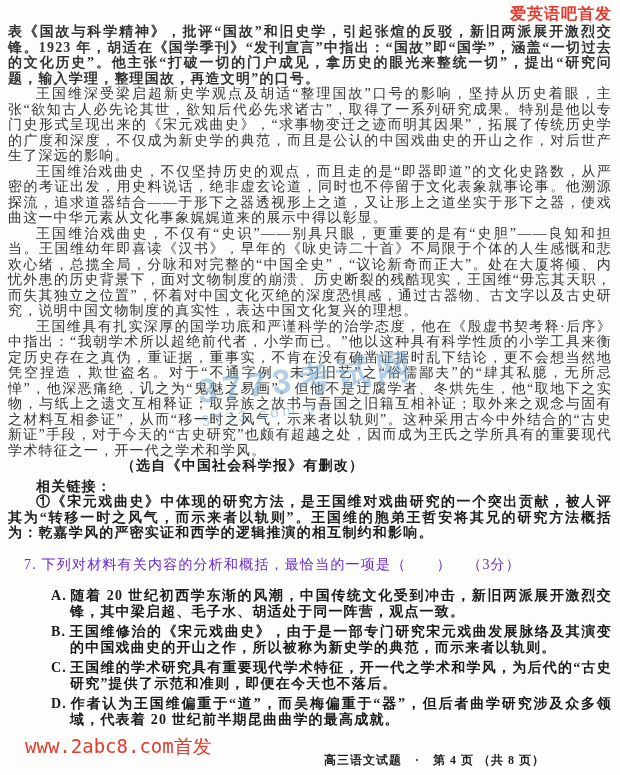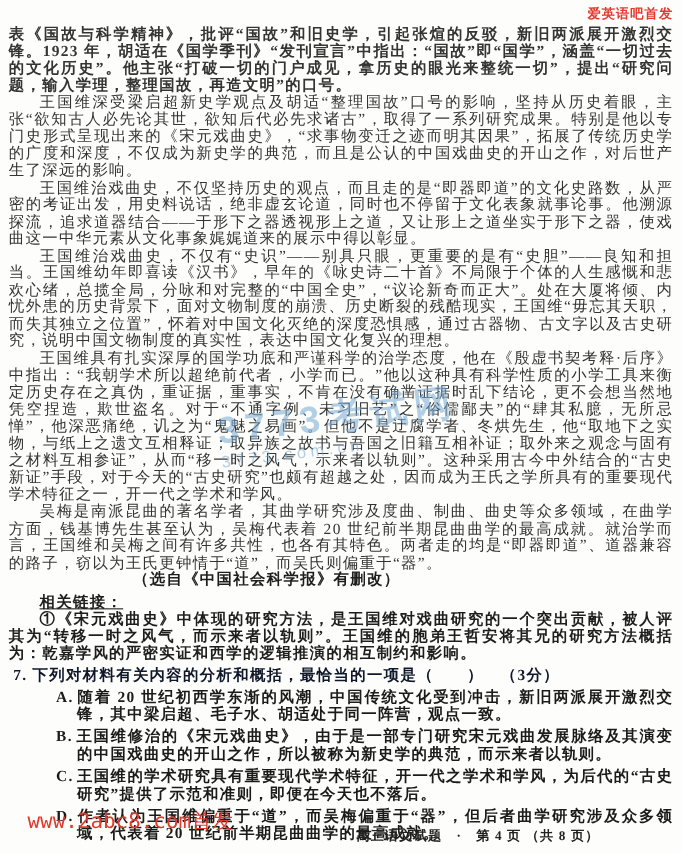--- a/index.html
+++ b/index.html
@@ -5,39 +5,39 @@
   html, body { margin: 0; padding: 0; }
   body {
     width: 620px; height: 775px;
     position: relative;
     background: #fdfdfb;
     overflow: hidden;
     font-family: "Liberation Serif", "DejaVu Serif", serif;
   }
   .promo-top {
     position: absolute; top: 4px; right: 8px;
-    color: #e23a2e; font-size: 12px; font-weight: bold;
+    color: #e23a2e; font-size: 16px; font-weight: bold;
     font-family: "Liberation Sans", sans-serif;
     letter-spacing: 1px;
   }
   .content {
     position: absolute; top: 24px; left: 8px; width: 604px;
     color: #343434;
     font-size: 14px; line-height: 15.5px; letter-spacing: 1.2px;
     text-align: justify;
   }
   .para { margin: 0; text-indent: 2em; }
   .para.first { text-indent: 0; font-weight: bold; }
   .attribution {
     margin: 0; text-align: center; padding-right: 135px;
     font-weight: bold; color: #1e1e1e;
   }
-  .rel-heading { margin: 5px 0 0 0; text-indent: 2em; font-weight: bold; color: #1e1e1e; text-decoration: underline; }
+  .rel-heading { margin: 5px 0 0 0; text-indent: 2em; font-weight: bold; color: #1e1e1e; }
   .rel-item { margin: 0; text-indent: 2em; font-weight: bold; color: #1e1e1e; }
-  .q-stem { margin: 4px; font-weight: bold; color: #0f172a; }
+  .q-stem { margin: 16px; font-weight: normal; color: #6d28d9; }
   .option { margin: 5px 0 0 62px; text-indent: -19px; font-weight: bold; color: #1b1b1b; }
   .option .label { padding-right: 3px; }
   .watermark {
     position: absolute; left: 198px; top: 356px;
     transform: rotate(-7deg);
     color: rgba(116, 169, 212, 0.55);
     font-family: "Liberation Sans", sans-serif;
     pointer-events: none;
   }
   .wm1 { font-size: 34px; font-weight: bold; letter-spacing: 6px; }
@@ -58,21 +58,20 @@
 <body>
 
 <div class="promo-top">爱英语吧首发</div>
 
 <div class="content">
   <p class="para first">表《国故与科学精神》，批评“国故”和旧史学，引起张煊的反驳，新旧两派展开激烈交锋。1923 年，胡适在《国学季刊》“发刊宣言”中指出：“国故”即“国学”，涵盖“一切过去的文化历史”。他主张“打破一切的门户成见，拿历史的眼光来整统一切”，提出“研究问题，输入学理，整理国故，再造文明”的口号。</p>
   <p class="para">王国维深受梁启超新史学观点及胡适“整理国故”口号的影响，坚持从历史着眼，主张“欲知古人必先论其世，欲知后代必先求诸古”，取得了一系列研究成果。特别是他以专门史形式呈现出来的《宋元戏曲史》，“求事物变迁之迹而明其因果”，拓展了传统历史学的广度和深度，不仅成为新史学的典范，而且是公认的中国戏曲史的开山之作，对后世产生了深远的影响。</p>
   <p class="para">王国维治戏曲史，不仅坚持历史的观点，而且走的是“即器即道”的文化史路数，从严密的考证出发，用史料说话，绝非虚玄论道，同时也不停留于文化表象就事论事。他溯源探流，追求道器结合——于形下之器透视形上之道，又让形上之道坐实于形下之器，使戏曲这一中华元素从文化事象娓娓道来的展示中得以彰显。</p>
   <p class="para">王国维治戏曲史，不仅有“史识”——别具只眼，更重要的是有“史胆”——良知和担当。王国维幼年即喜读《汉书》，早年的《咏史诗二十首》不局限于个体的人生感慨和悲欢心绪，总揽全局，分咏和对完整的“中国全史”，“议论新奇而正大”。处在大厦将倾、内忧外患的历史背景下，面对文物制度的崩溃、历史断裂的残酷现实，王国维“毋忘其天职，而失其独立之位置”，怀着对中国文化灭绝的深度恐惧感，通过古器物、古文字以及古史研究，说明中国文物制度的真实性，表达中国文化复兴的理想。</p>
   <p class="para">王国维具有扎实深厚的国学功底和严谨科学的治学态度，他在《殷虚书契考释·后序》中指出：“我朝学术所以超绝前代者，小学而已。”他以这种具有科学性质的小学工具来衡定历史存在之真伪，重证据，重事实，不肯在没有确凿证据时乱下结论，更不会想当然地凭空捏造，欺世盗名。对于“不通字例、未习旧艺”之“俗儒鄙夫”的“肆其私臆，无所忌惮”，他深恶痛绝，讥之为“鬼魅之易画”。但他不是迂腐学者、冬烘先生，他“取地下之实物，与纸上之遗文互相释证；取异族之故书与吾国之旧籍互相补证；取外来之观念与固有之材料互相参证”，从而“移一时之风气，示来者以轨则”。这种采用古今中外结合的“古史新证”手段，对于今天的“古史研究”也颇有超越之处，因而成为王氏之学所具有的重要现代学术特征之一，开一代之学术和学风。</p>
-  <p class="para">吴梅是南派昆曲的著名学者，其曲学研究涉及度曲、制曲、曲史等众多领域，在曲学方面，钱基博先生甚至认为，吴梅代表着 20 世纪前半期昆曲曲学的最高成就。就治学而言，王国维和吴梅之间有许多共性，也各有其特色。两者走的均是“即器即道”、道器兼容的路子，窃以为王氏更钟情于“道”，而吴氏则偏重于“器”。</p>
 
   <p class="attribution">（选自《中国社会科学报》有删改）</p>
 
   <p class="rel-heading">相关链接：</p>
   <p class="rel-item">①《宋元戏曲史》中体现的研究方法，是王国维对戏曲研究的一个突出贡献，被人评其为“转移一时之风气，而示来者以轨则”。王国维的胞弟王哲安将其兄的研究方法概括为：乾嘉学风的严密实证和西学的逻辑推演的相互制约和影响。</p>
 
   <p class="q-stem">
     <span class="label">7.</span>
     <span>下列对材料有关内容的分析和概括，最恰当的一项是（　　）　（3分）</span>
   </p>

